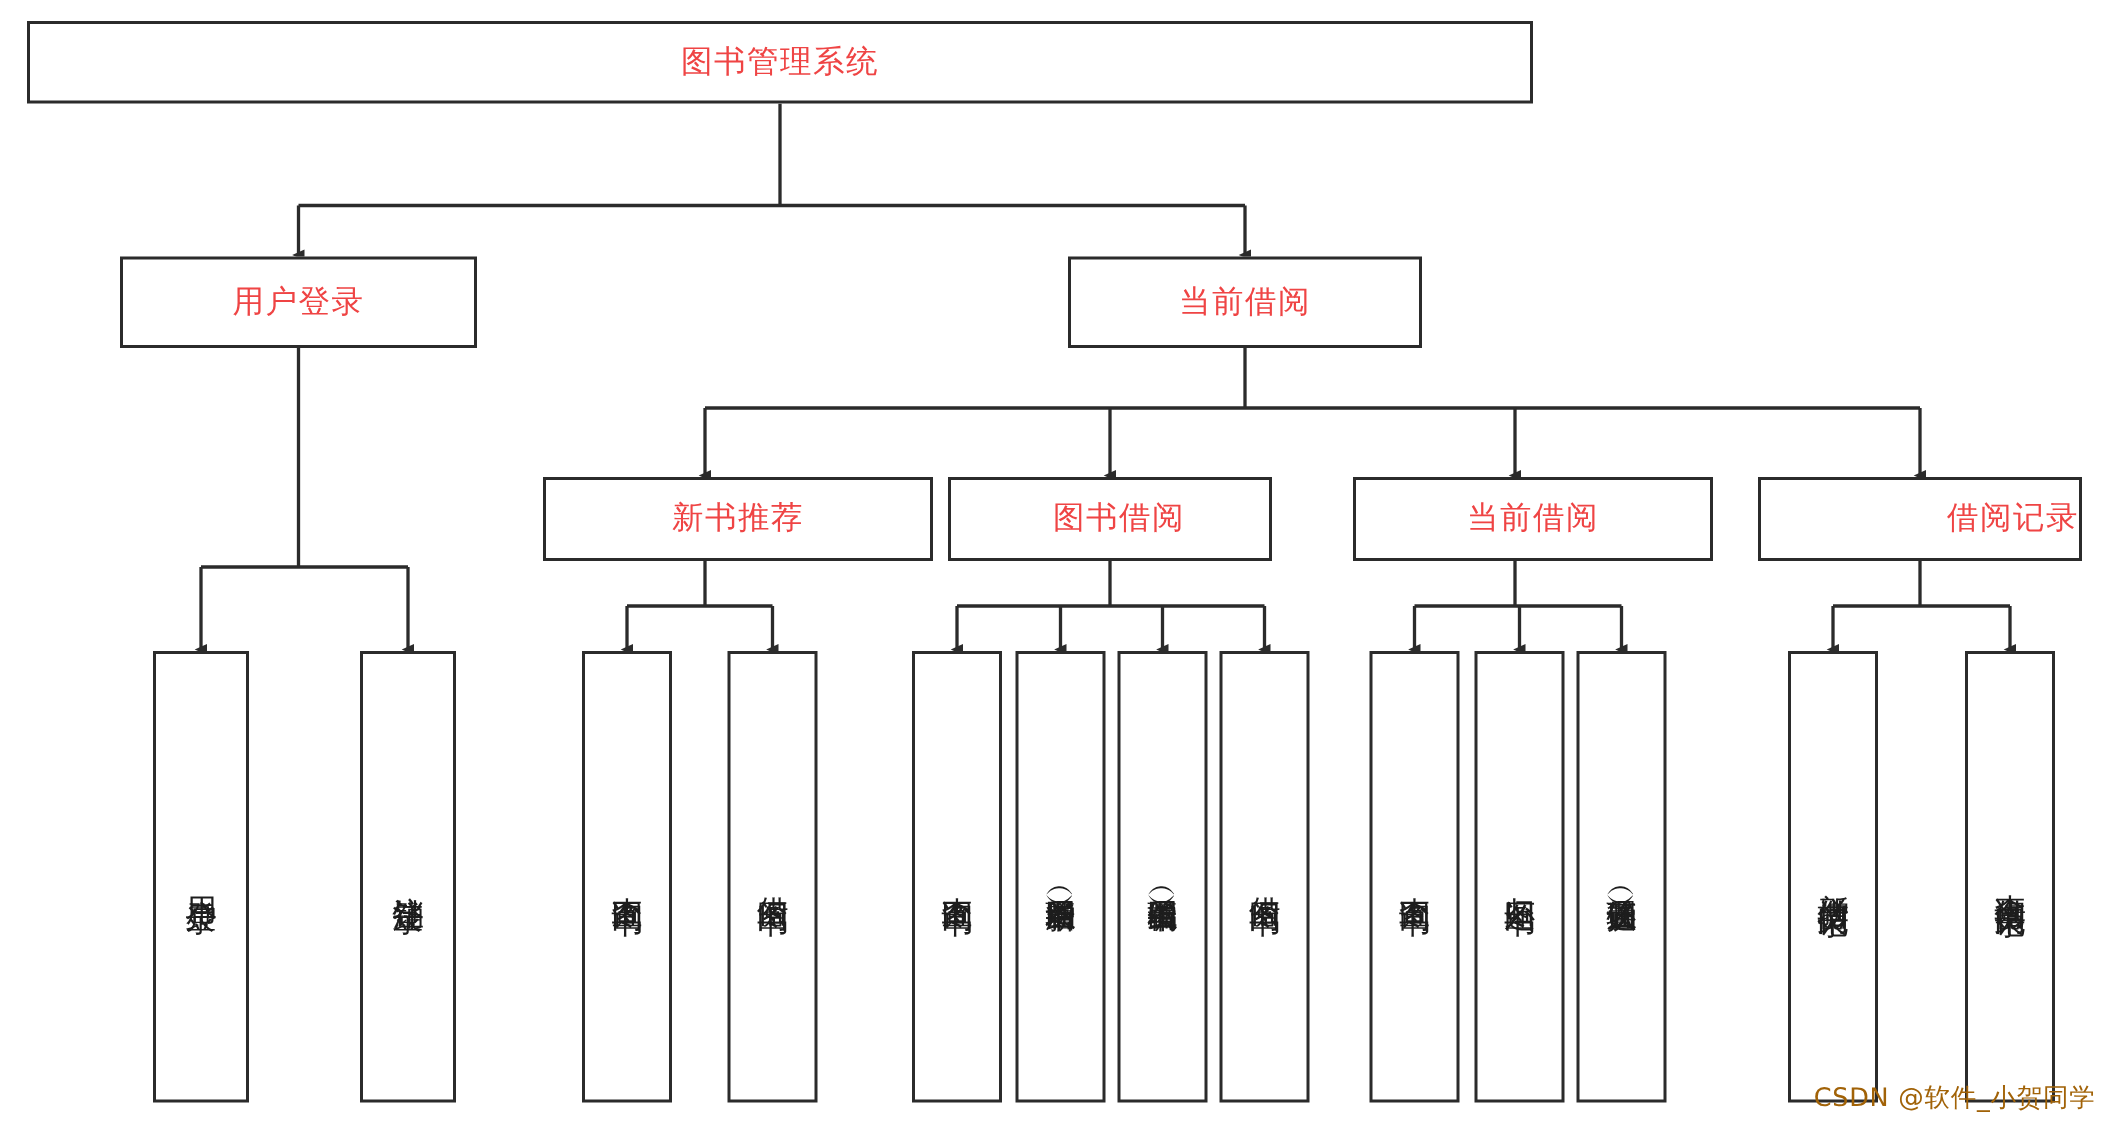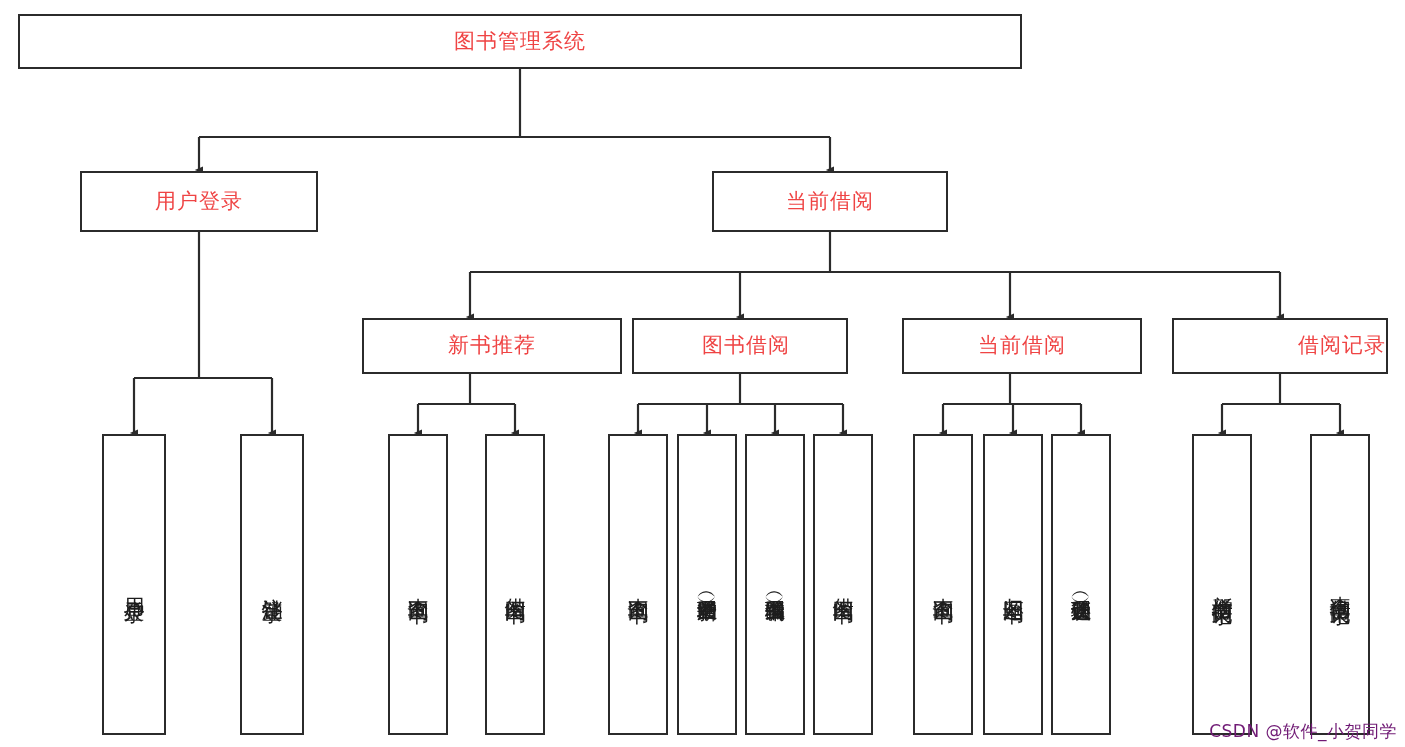--- a/index.html
+++ b/index.html
@@ -58,21 +58,21 @@
     top: 0;
     width: 1405px;
     height: 747px;
     pointer-events: none;
   }
   #watermark {
     position: absolute;
     right: 8px;
     bottom: 4px;
     font-size: 17px;
-    color: #701a75;
+    color: #a16207;
     letter-spacing: 0.5px;
     white-space: nowrap;
   }
 </style>
 </head>
 <body>
 
 <div id="diagram-root">
 
   <svg id="connector-layer" viewBox="0 0 1405 747" width="1405" height="747" aria-hidden="true">

